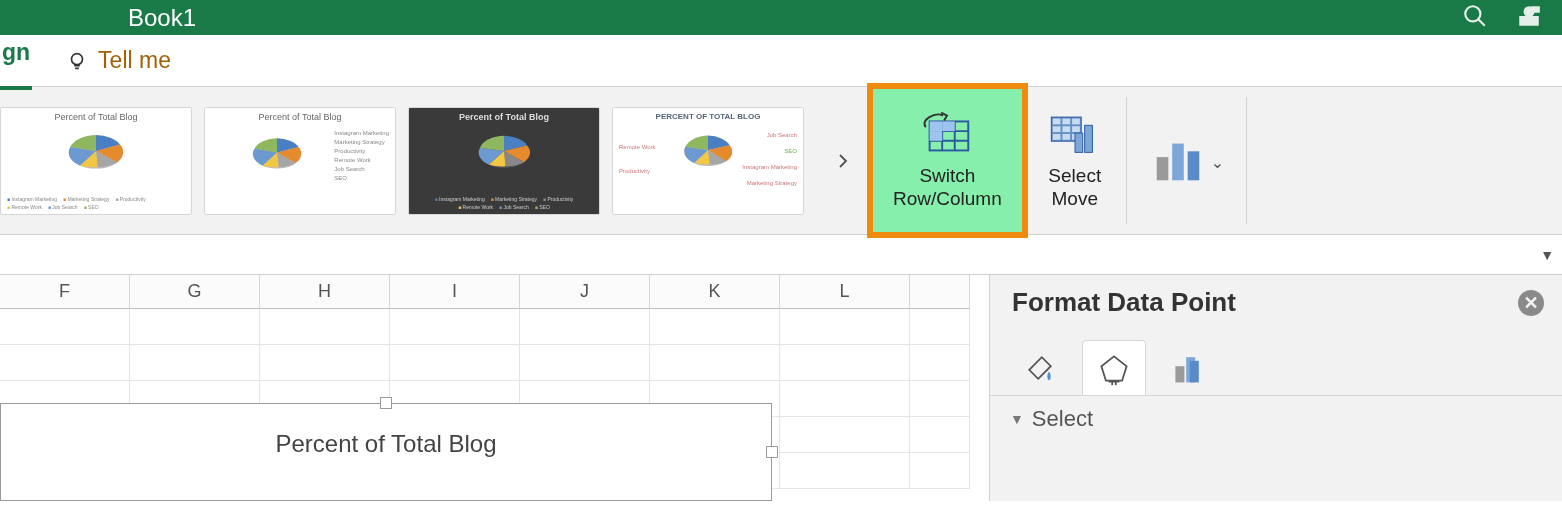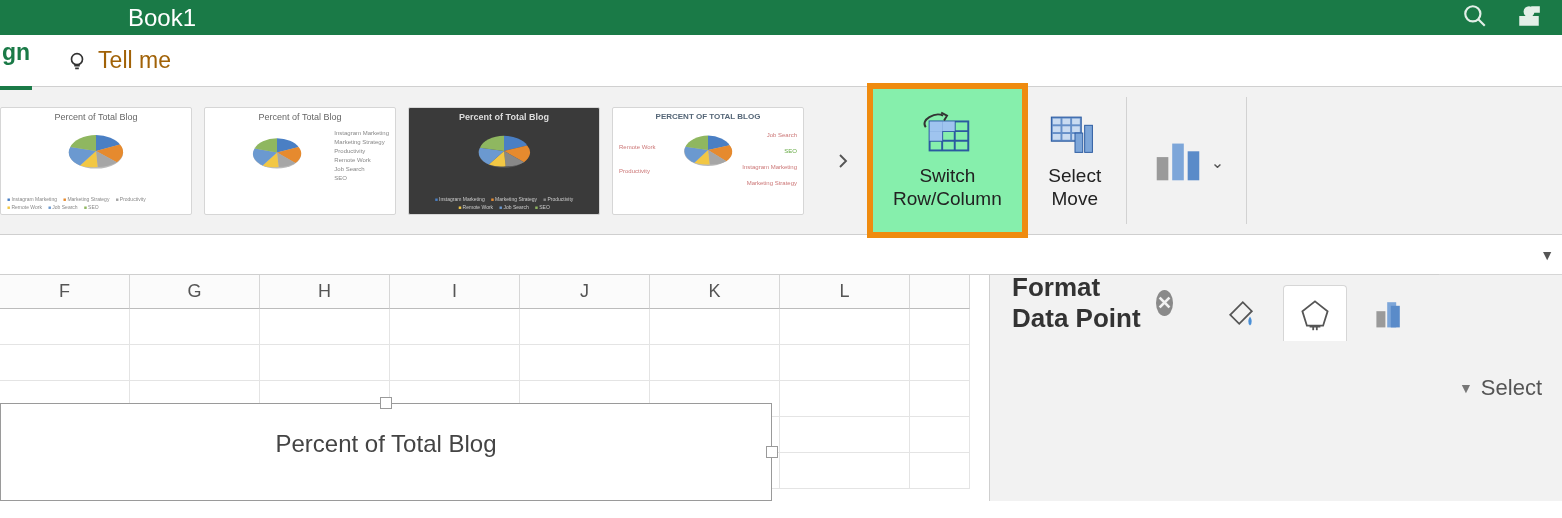--- a/index.html
+++ b/index.html
@@ -164,21 +164,21 @@
   .chart-obj .handle.rc { right: -7px; top: 50%; transform: translateY(-50%); }
   .chart-obj .ctitle {
     margin-top: 26px; text-align: center; font-size: 24px; color: #444;
   }
 
   
   .format-pane {
     width: 573px;
     border-left: 1px solid #cfcfcf;
     background: #f2f2f2;
-    display: flex; flex-direction: row;
+    display: flex; flex-direction: column;
   }
   .pane-header {
     height: 55px; display: flex; align-items: center; justify-content: space-between;
     padding: 0 18px 0 22px;
   }
   .pane-header .ptitle { font-size: 26px; font-weight: 700; color: #333; }
   .pane-header .close {
     width: 26px; height: 26px; border-radius: 50%; background: #8a8a8a;
     color: #f2f2f2; display: flex; align-items: center; justify-content: center;
     font-size: 18px; cursor: pointer; font-weight: 700;

